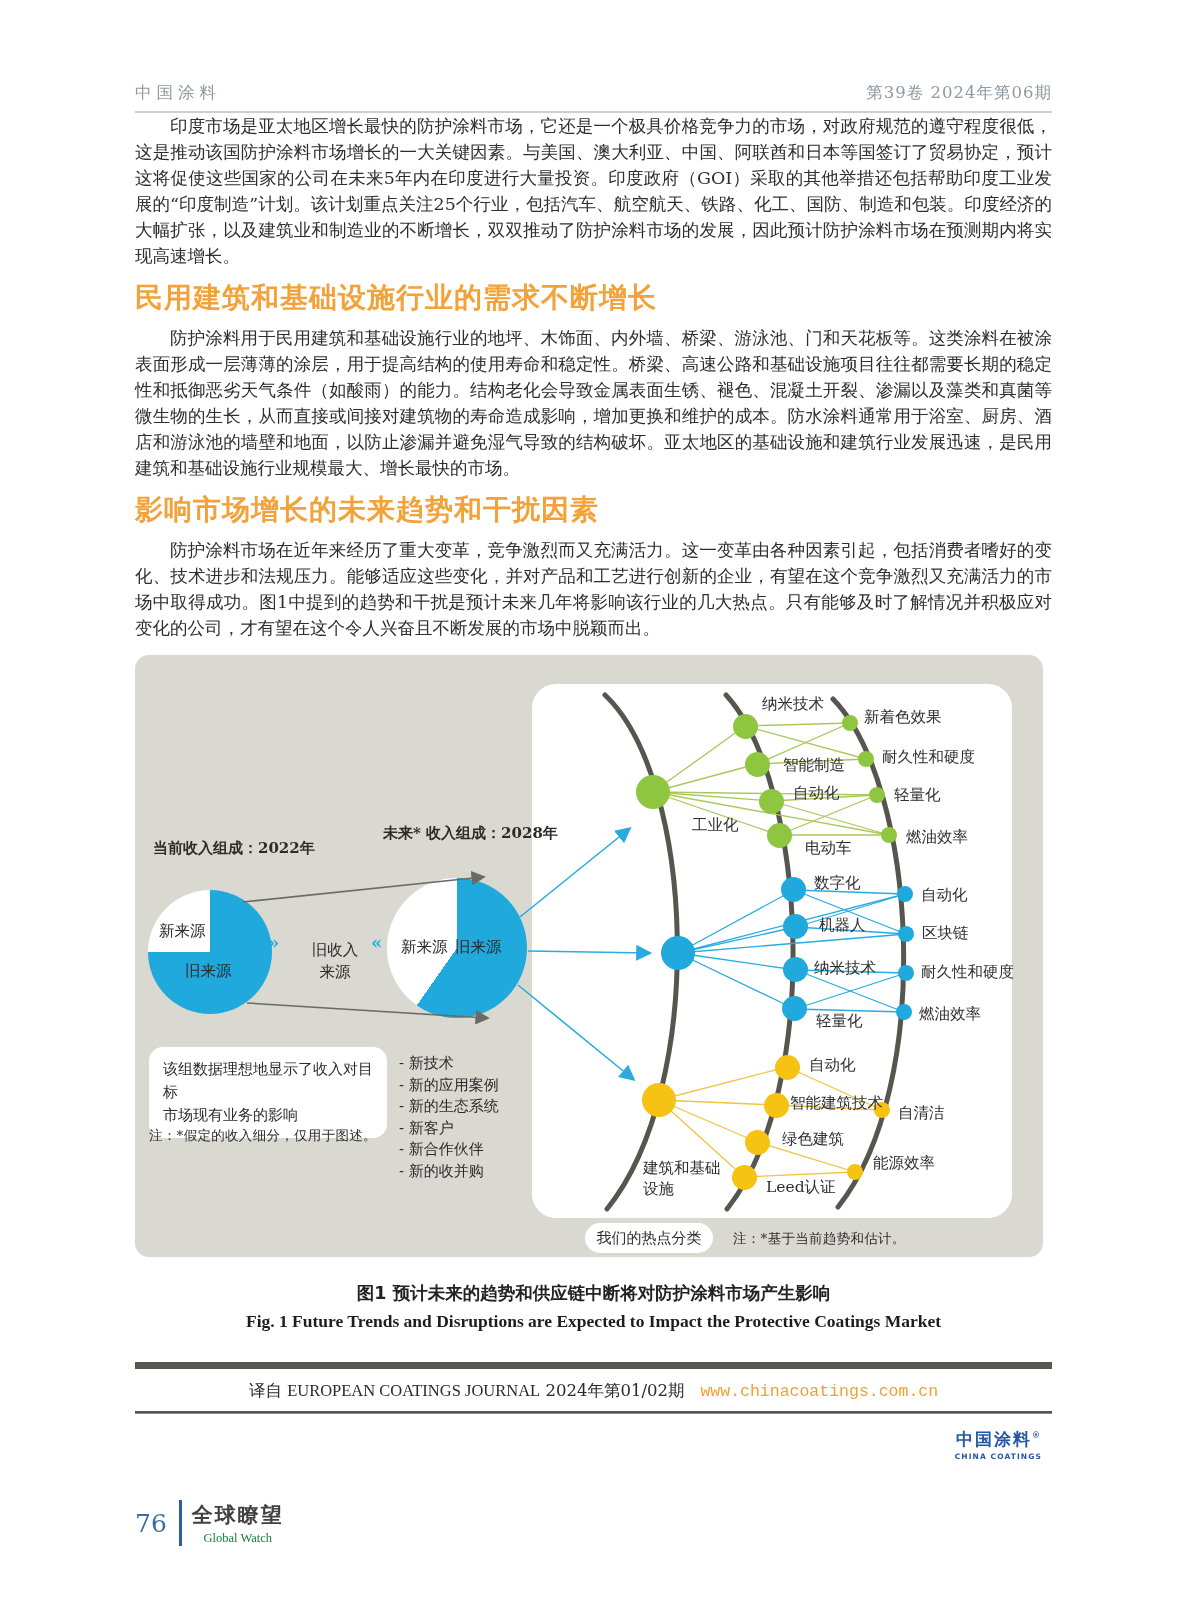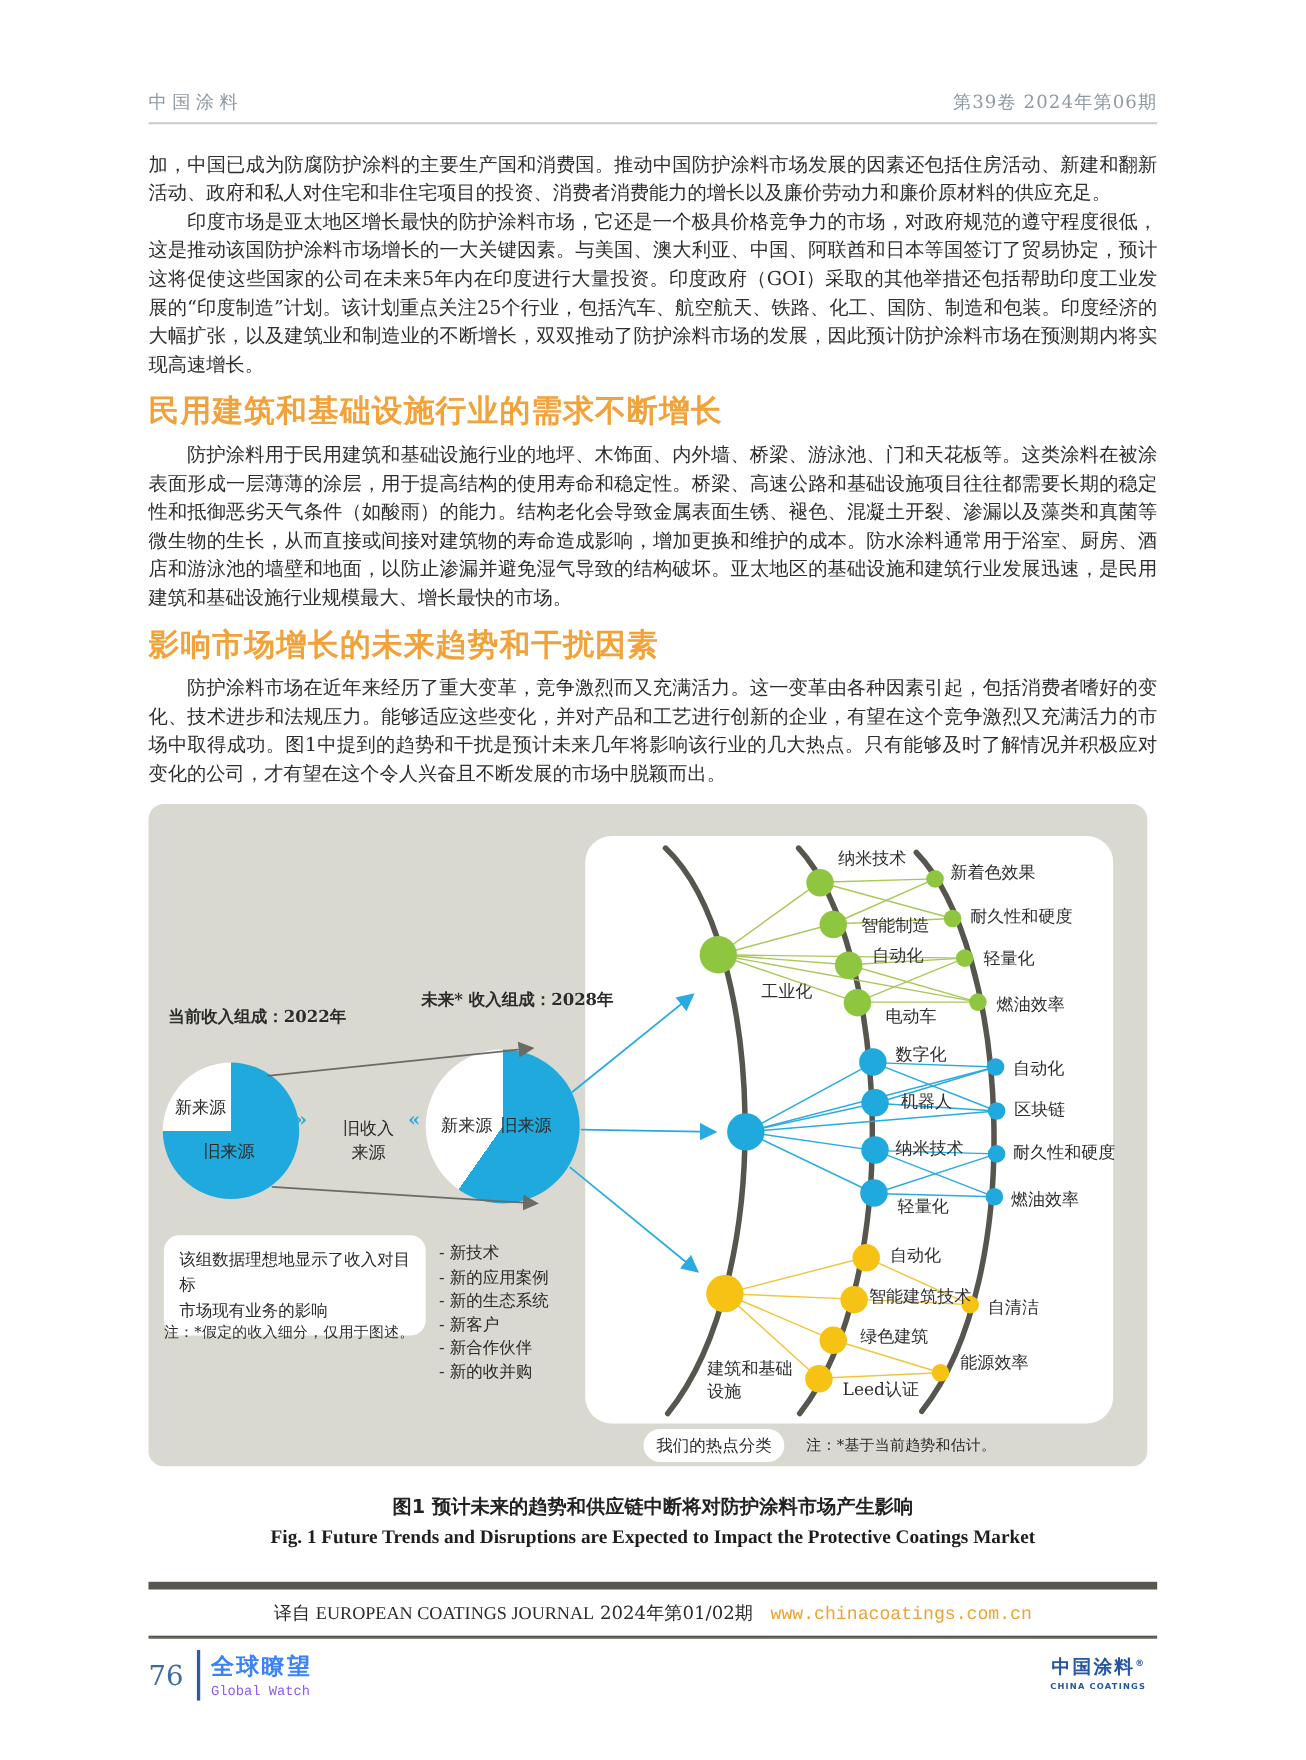--- a/index.html
+++ b/index.html
@@ -69,35 +69,34 @@
   .logo { display:flex; flex-direction:column; align-items:flex-end; margin-top:14px; padding-right:10px;
     font-family:"DejaVu Sans","Liberation Sans",sans-serif; color:#2456a4; }
   .logo .cn { font-size:17px; font-weight:bold; letter-spacing:2px; }
   .logo .cn sup { font-size:8px; }
   .logo .en { font-size:7.5px; font-weight:bold; letter-spacing:1.1px; margin-top:1px; }
 
   .page-num-block { position:absolute; left:135px; top:1500px; display:flex; align-items:center; }
   .page-num-block .num { font-size:25px; color:#3d6ca5; }
   .page-num-block .vbar { width:3px; height:46px; background:#2b5ca8; margin:0 10px 0 12px; }
   .page-num-block .cn { font-family:"DejaVu Sans","Liberation Sans",sans-serif; font-size:21px;
-    font-weight:bold; color:#3b82f6; letter-spacing:2px; }
-  .page-num-block .en { font-size:12.5px; color:#8b5cf6; margin-top:2px; font-family:Liberation Mono, monospace; }
+    font-weight:bold; color:#404040; letter-spacing:2px; }
+  .page-num-block .en { font-size:12.5px; color:#15803d; margin-top:2px; font-family:Liberation Serif, serif;text-align:center; }
 </style>
 </head>
 <body>
 
 <div class="page">
   <div class="content">
 
     <div class="pg-header">
       <span class="jname">中国涂料</span>
       <span class="issue">第39卷   2024年第06期</span>
     </div>
 
-    <p class="body p1">加，中国已成为防腐防护涂料的主要生产国和消费国。推动中国防护涂料市场发展的因素还包括住房活动、新建和翻新活动、政府和私人对住宅和非住宅项目的投资、消费者消费能力的增长以及廉价劳动力和廉价原材料的供应充足。</p>
     <p class="body indent">印度市场是亚太地区增长最快的防护涂料市场，它还是一个极具价格竞争力的市场，对政府规范的遵守程度很低，这是推动该国防护涂料市场增长的一大关键因素。与美国、澳大利亚、中国、阿联酋和日本等国签订了贸易协定，预计这将促使这些国家的公司在未来5年内在印度进行大量投资。印度政府（GOI）采取的其他举措还包括帮助印度工业发展的“印度制造”计划。该计划重点关注25个行业，包括汽车、航空航天、铁路、化工、国防、制造和包装。印度经济的大幅扩张，以及建筑业和制造业的不断增长，双双推动了防护涂料市场的发展，因此预计防护涂料市场在预测期内将实现高速增长。</p>
     <h2 class="sec">民用建筑和基础设施行业的需求不断增长</h2>
     <p class="body indent">防护涂料用于民用建筑和基础设施行业的地坪、木饰面、内外墙、桥梁、游泳池、门和天花板等。这类涂料在被涂表面形成一层薄薄的涂层，用于提高结构的使用寿命和稳定性。桥梁、高速公路和基础设施项目往往都需要长期的稳定性和抵御恶劣天气条件（如酸雨）的能力。结构老化会导致金属表面生锈、褪色、混凝土开裂、渗漏以及藻类和真菌等微生物的生长，从而直接或间接对建筑物的寿命造成影响，增加更换和维护的成本。防水涂料通常用于浴室、厨房、酒店和游泳池的墙壁和地面，以防止渗漏并避免湿气导致的结构破坏。亚太地区的基础设施和建筑行业发展迅速，是民用建筑和基础设施行业规模最大、增长最快的市场。</p>
     <h2 class="sec">影响市场增长的未来趋势和干扰因素</h2>
     <p class="body indent">防护涂料市场在近年来经历了重大变革，竞争激烈而又充满活力。这一变革由各种因素引起，包括消费者嗜好的变化、技术进步和法规压力。能够适应这些变化，并对产品和工艺进行创新的企业，有望在这个竞争激烈又充满活力的市场中取得成功。图1中提到的趋势和干扰是预计未来几年将影响该行业的几大热点。只有能够及时了解情况并积极应对变化的公司，才有望在这个令人兴奋且不断发展的市场中脱颖而出。</p>
 
     <div class="fig">
       <div class="white-panel"></div>
 
       <div class="pie p2022"></div>

